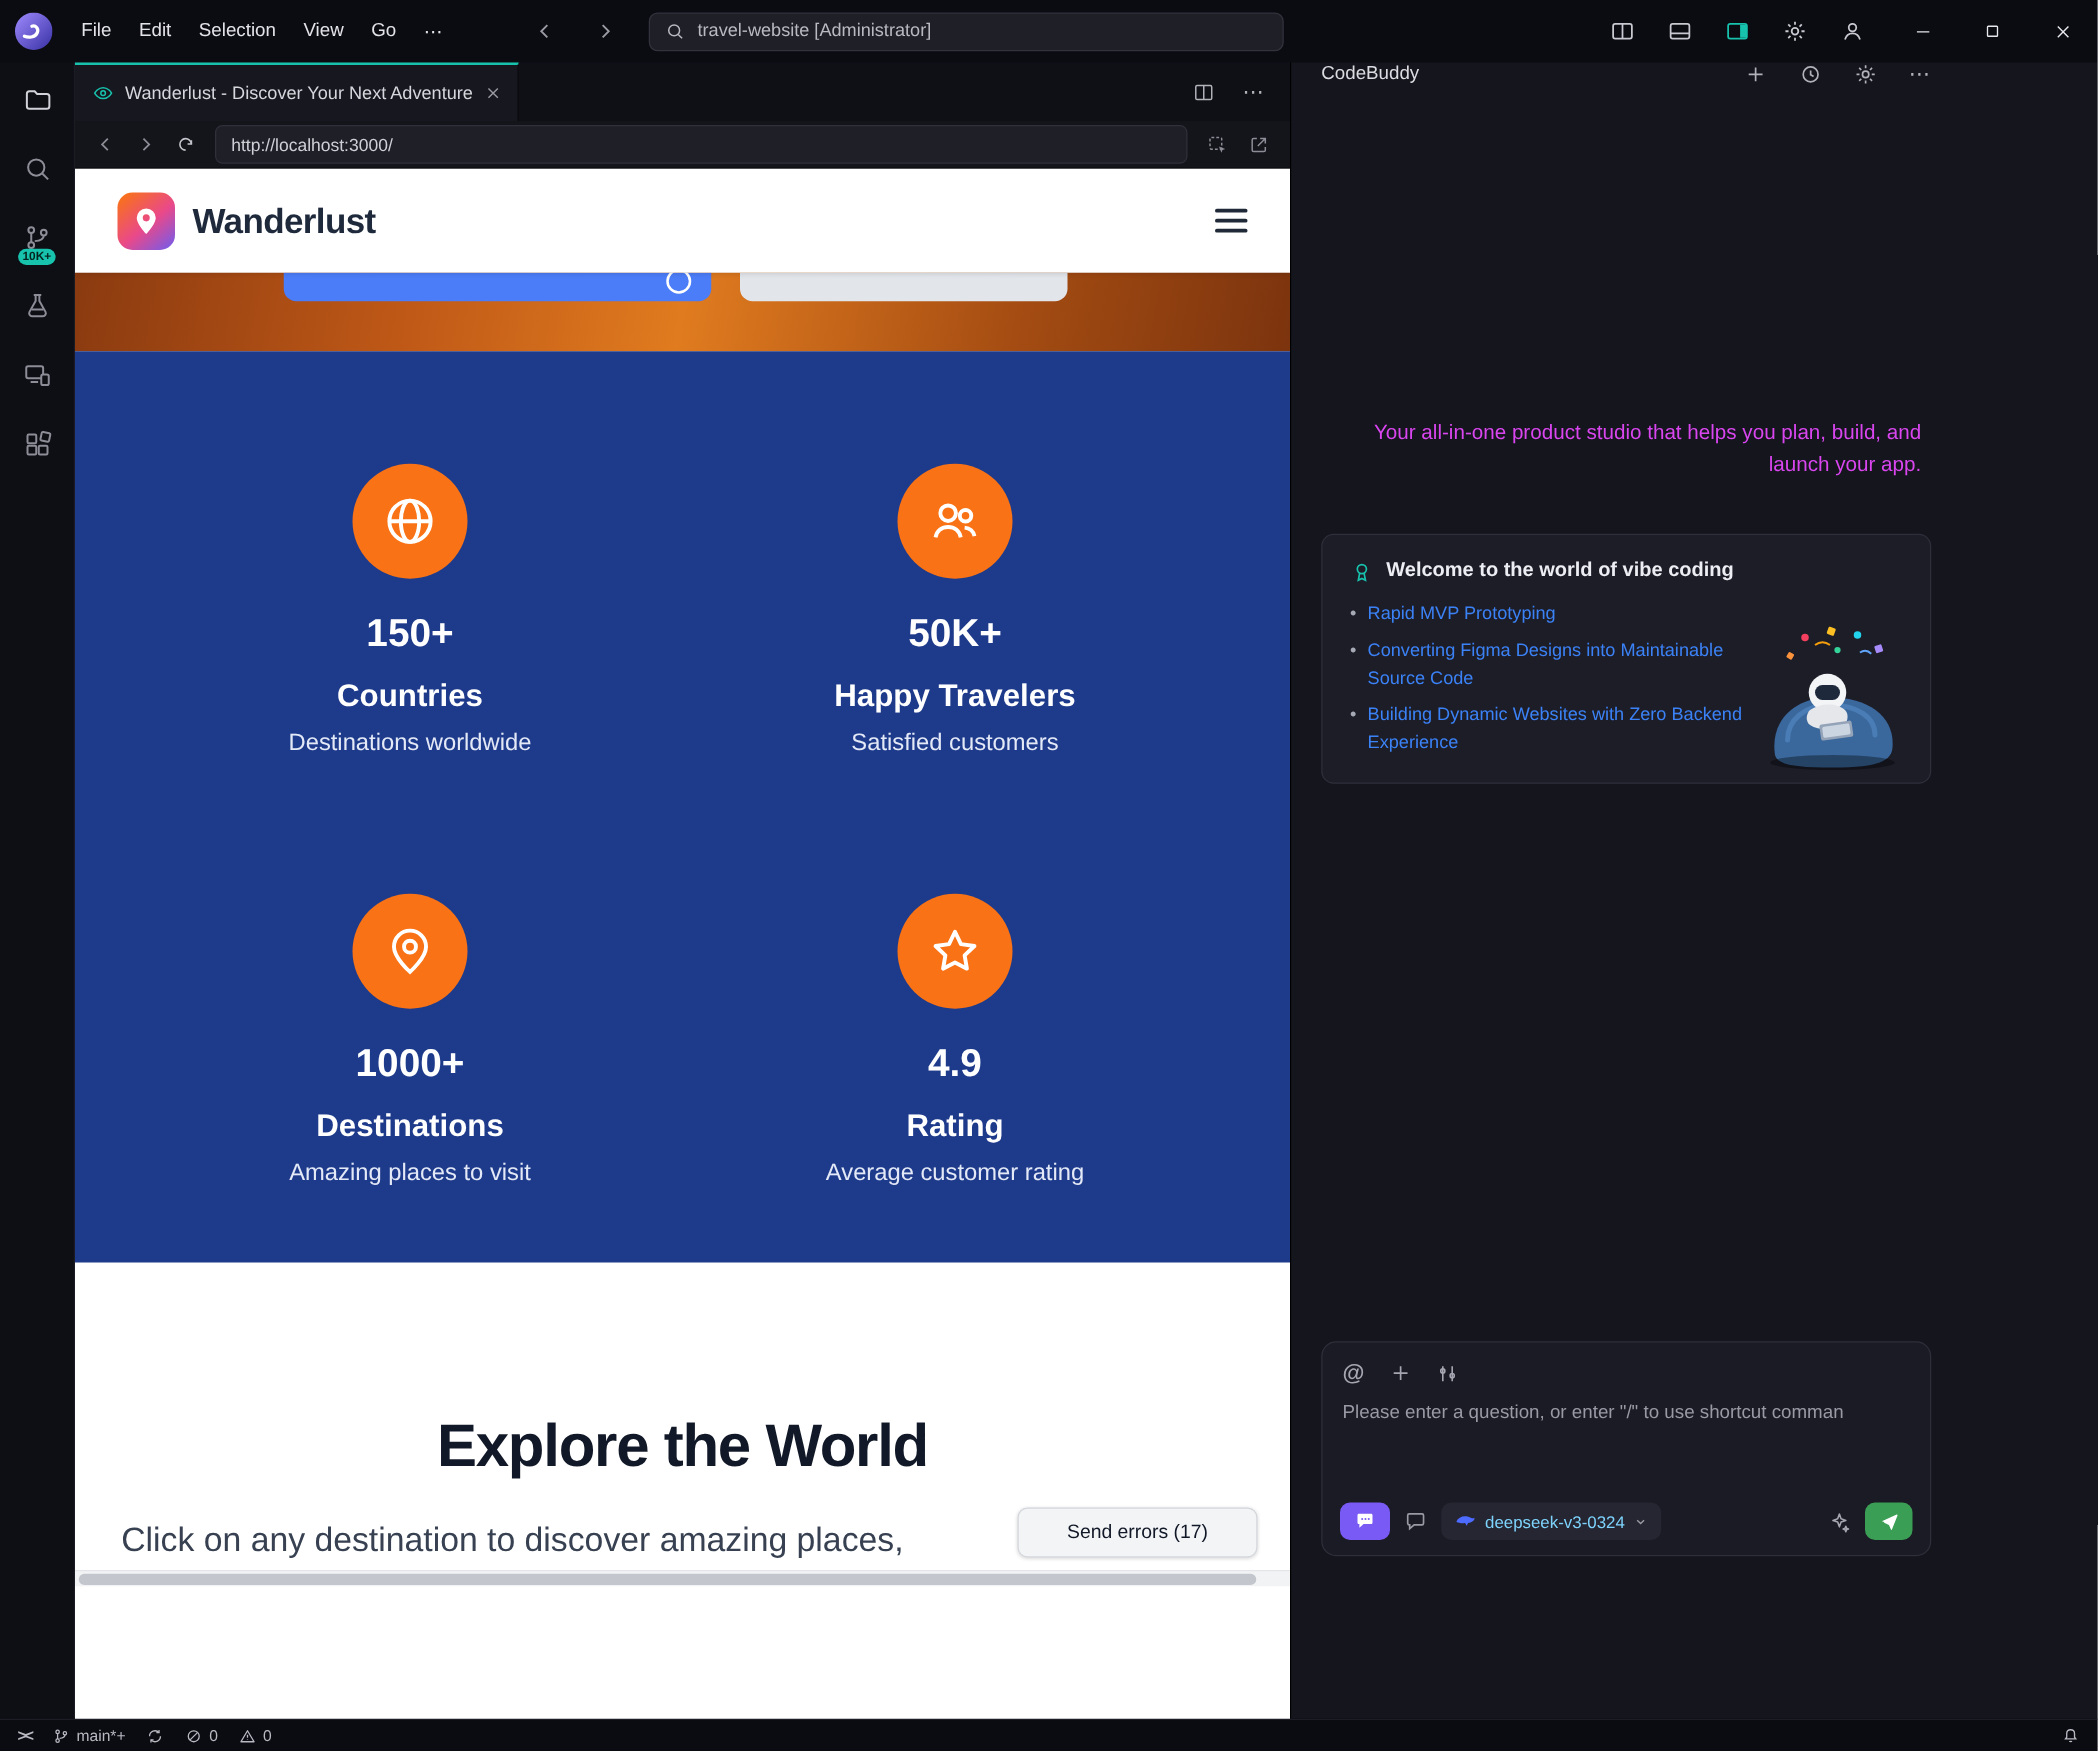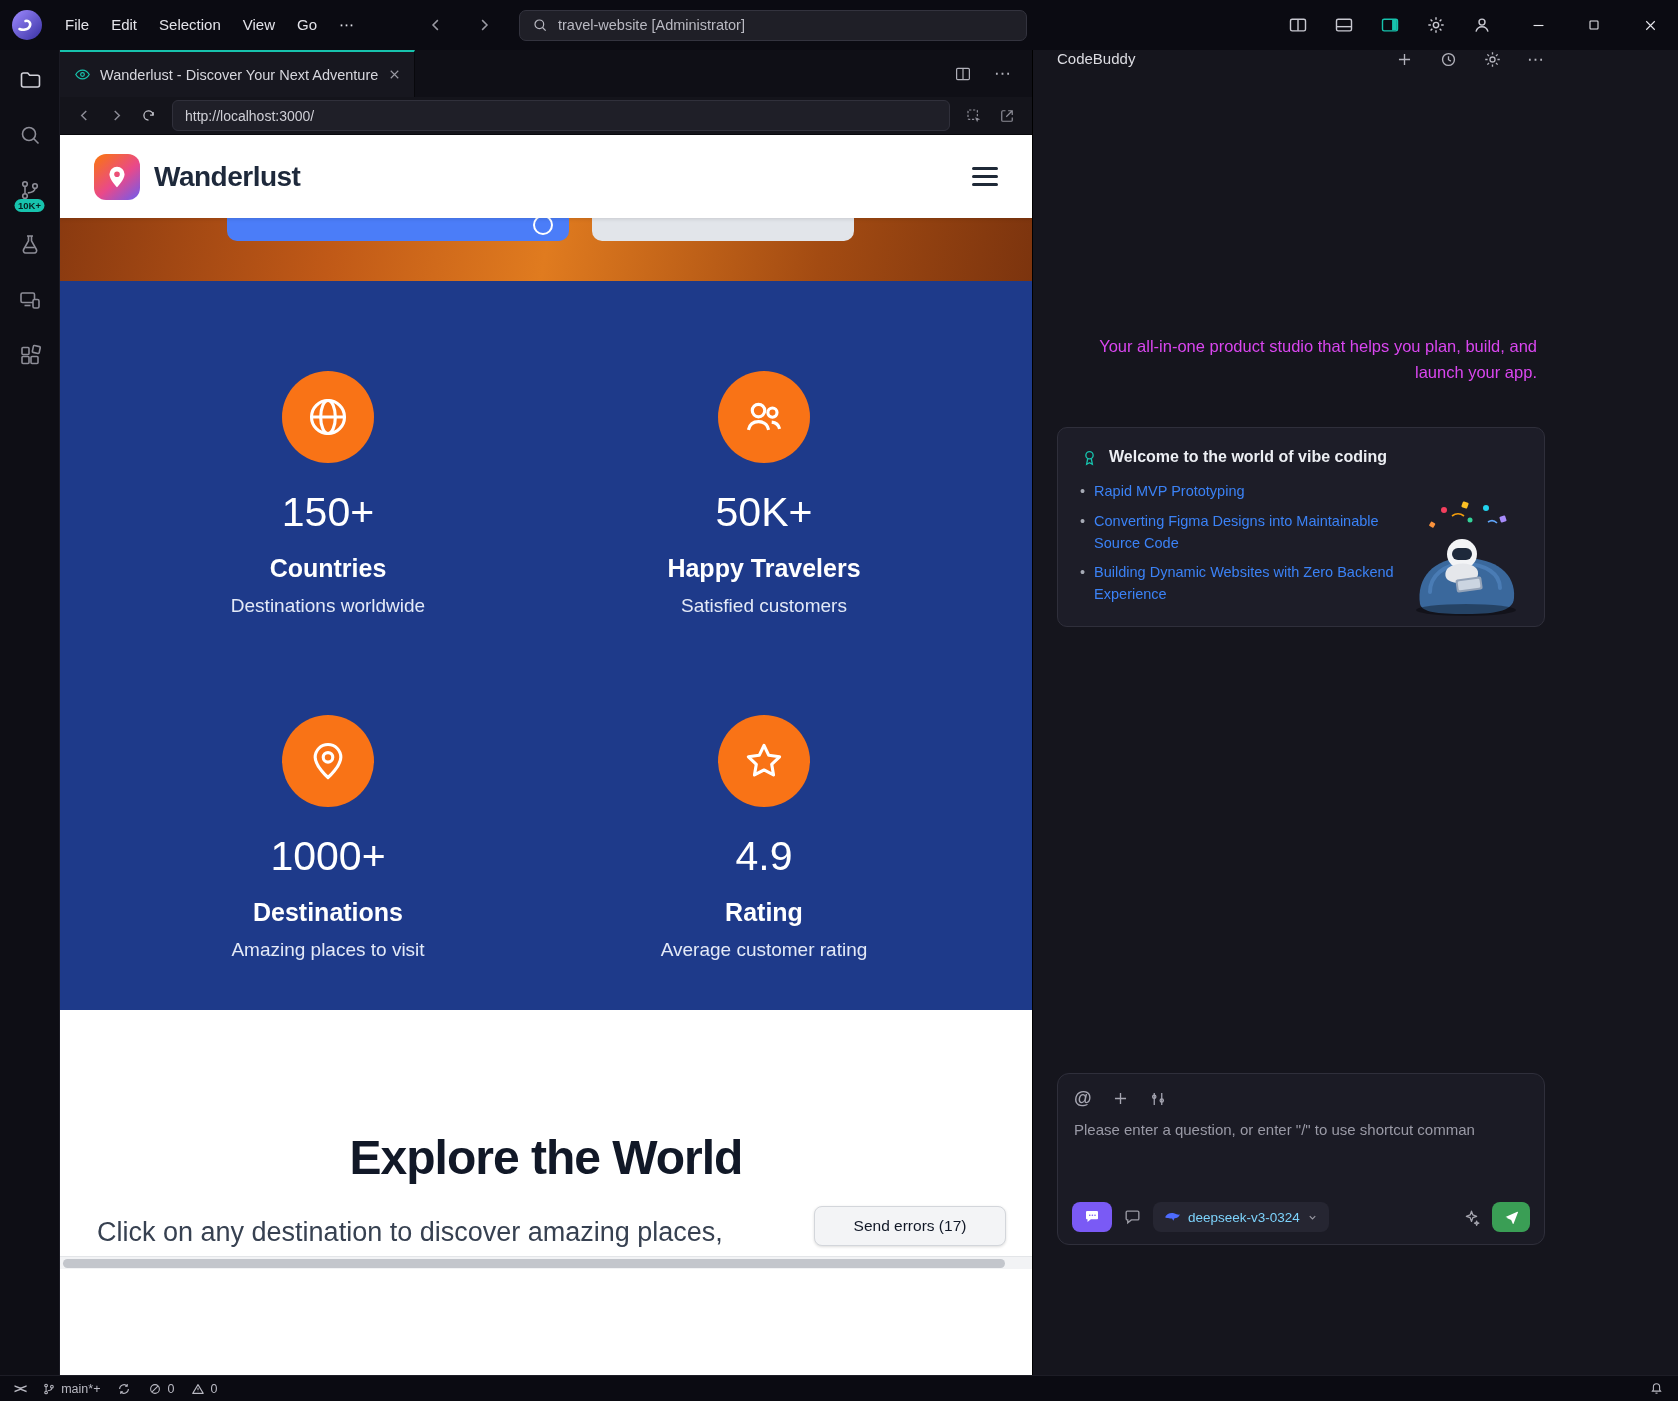--- a/index.html
+++ b/index.html
@@ -46,21 +46,21 @@
   .sh-brand{font-size:28px;font-weight:800;color:#1e293b;letter-spacing:-.5px}
   .sh-burger{margin-left:auto;display:flex;flex-direction:column;gap:5px;background:none;border:none;cursor:pointer}
   .sh-burger span{width:26px;height:3px;background:#1f2937;border-radius:2px}
   .hero{position:absolute;top:83px;left:0;right:0;height:63px;background:linear-gradient(100deg,#8a3a10 0%,#c05917 28%,#e07b1f 50%,#a34b12 78%,#7c340e 100%);overflow:hidden}
   .btn-blue{position:absolute;left:167px;top:0;width:342px;height:23px;background:#4b7df8;border-radius:0 0 10px 10px;border:none}
   .btn-blue .ring{position:absolute;right:16px;top:-3px;width:20px;height:20px;border:2.5px solid #fff;border-radius:50%}
   .btn-gray{position:absolute;left:532px;top:0;width:262px;height:23px;background:#e2e5ea;border-radius:0 0 10px 10px;border:none}
   .stats{position:absolute;top:146px;left:0;right:0;height:729px;background:#1e3a8a;display:grid;grid-template-columns:1fr 1fr;row-gap:48px;padding:90px 50px 0;justify-items:center}
   .stat{display:flex;flex-direction:column;align-items:center;text-align:center;color:#fff}
   .circ{width:92px;height:92px;border-radius:50%;background:#f97316;display:flex;align-items:center;justify-content:center}
-  .value{margin-top:26px;font-size:41px;font-weight:400}
+  .value{margin-top:26px;font-size:31px;font-weight:700}
   .label{margin-top:18px;font-size:25px;font-weight:700}
   .sub{margin-top:12px;font-size:19px;color:#e3e9f7}
   .explore{position:absolute;top:875px;left:0;right:0}
   .explore h2{padding-top:120px;text-align:center;font-size:48px;font-weight:800;color:#111827;letter-spacing:-1px}
   .explore p{margin-top:32px;padding-left:37px;font-size:27px;color:#374151;white-space:nowrap;overflow:hidden}
   .send-errors{position:absolute;top:1071px;right:26px;width:192px;height:40px;background:#f3f4f6;border:1px solid #d3d6db;border-radius:8px;font-size:15.5px;color:#111827;display:flex;align-items:center;justify-content:center;box-shadow:0 1px 3px rgba(0,0,0,.14);z-index:4;font-family:"Liberation Sans",sans-serif;cursor:pointer}
   .hscroll{position:absolute;top:1121px;left:0;right:0;height:13px;background:#f2f3f5;border-top:1px solid #e3e5e8}
   .hthumb{position:absolute;left:3px;top:2px;height:9px;width:942px;background:#c3c6cc;border-radius:5px}
 
   

